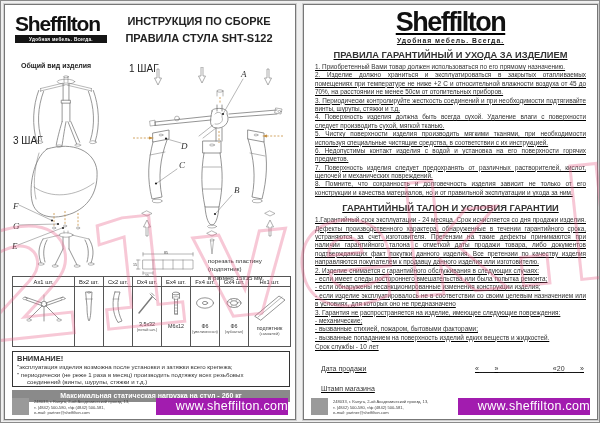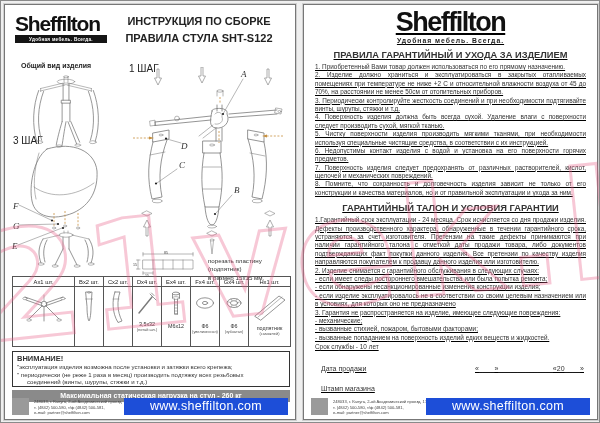--- a/index.html
+++ b/index.html
@@ -34,22 +34,22 @@
   .att-title{font-size:7.5px;font-weight:bold;}
   .att-line{font-size:6.1px;line-height:1.26;}
   .att-indent{padding-left:10px;}
   .maxload{position:absolute;left:7px;top:385px;width:278px;height:12px;background:#8a8a8a;
            color:#fff;font-size:7px;font-weight:bold;text-align:center;line-height:12px;}
 
   
   .page-footer{position:absolute;left:7px;right:7px;bottom:3px;height:18px;}
   .f-square{position:absolute;left:0;top:0;width:17px;height:17px;background:#9a9a9a;}
   .f-addr{position:absolute;left:22px;top:1px;font-size:4.1px;color:#444;line-height:1.35;}
-  .f-web{position:absolute;right:0;top:0;width:164px;height:17px;background:#1d4ed8;color:#fff;
-         font-size:12.5px;text-align:center;line-height:17px;letter-spacing:.3px;}
+  .f-web{position:absolute;right:0;top:0;width:132px;height:17px;background:#a21caf;color:#fff;
+         font-size:12.5px;text-align:right;line-height:17px;letter-spacing:.3px;}
 
   
   .rp-body{padding:4px 11px 0;}
   .rp-logo{text-align:center;}
   .rp-logo-name{font-size:27px;font-weight:bold;letter-spacing:-1.5px;color:#111;line-height:1;}
   .rp-tagline{font-size:6.8px;font-weight:bold;color:#222;letter-spacing:1px;margin-top:1px;}
   .sec-title{text-align:center;font-weight:bold;font-size:9.3px;color:#333;margin:6px 0 3px;}
   .para{font-size:6.4px;color:#333;line-height:1.31;text-align:justify;}
   .service-life{margin-top:1px;text-align:left;}
   .sale-row{display:flex;justify-content:space-between;margin-top:13px;font-size:7px;color:#333;

